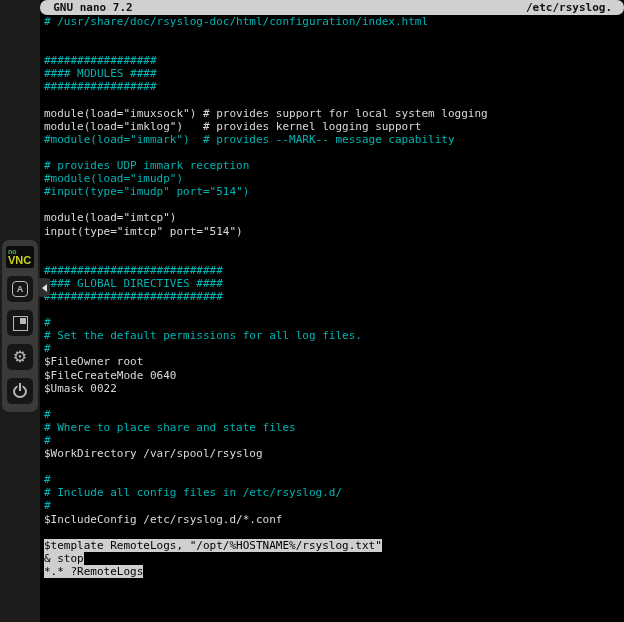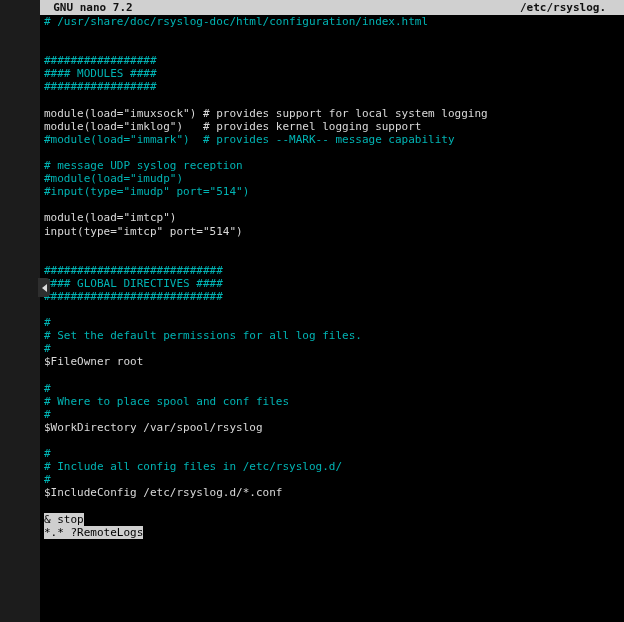--- a/index.html
+++ b/index.html
@@ -5,21 +5,21 @@
   * { margin:0; padding:0; box-sizing:border-box; }
   html,body { width:624px; height:622px; }
   body { background:#111; font-family:"DejaVu Sans Mono", monospace; overflow:hidden; }
 
   .stage { position:relative; width:624px; height:622px; background:var(--page_bg,#1c1c1c); overflow:hidden; }
 
   
   .terminal { position:absolute; left:40px; top:0; width:584px; height:622px; background:var(--terminal_bg,#000); z-index:1; }
   .titlebar { height:15px; background:var(--header_bg,#d0d0d0); color:var(--header_fg,#111);
               display:flex; justify-content:space-between; align-items:center;
-              font-size:11px; font-weight:bold; white-space:pre; padding-right:18px; }
+              font-size:11px; font-weight:bold; white-space:pre; padding-right:12px;border-radius:7px; }
   .tbody { padding-left:4px; }
   .tl { height:13.1px; line-height:13.1px; font-size:11px; white-space:pre; color:var(--text,#d9d9d9); }
   .tl.comment { color:var(--comment,#00b3b3); }
   .tl.selected .selspan { background:var(--selection_bg,#cfcfcf); color:var(--selection_fg,#000); }
 
   
   .left-strip { position:absolute; left:0; top:0; width:40px; height:622px; background:var(--page_bg,#1c1c1c); z-index:2; }
   .vnc-panel { position:absolute; left:2px; top:240px; width:36px; background:var(--panel_bg,#3a3a3a);
                border-radius:7px; padding:6px 0 8px; display:flex; flex-direction:column; align-items:center; }
   .vnc-logo { width:28px; padding:2px; background:#0c0c0c; border-radius:2px; line-height:1;
@@ -63,51 +63,75 @@
         <div class="tl plain"></div>
         <div class="tl plain"></div>
         <div class="tl comment">#################</div>
         <div class="tl comment">#### MODULES ####</div>
         <div class="tl comment">#################</div>
         <div class="tl plain"></div>
         <div class="tl plain">module(load="imuxsock") # provides support for local system logging</div>
         <div class="tl plain">module(load="imklog")   # provides kernel logging support</div>
         <div class="tl comment">#module(load="immark")  # provides --MARK-- message capability</div>
         <div class="tl plain"></div>
-        <div class="tl comment"># message UDP syslog reception</div>
+        <div class="tl comment"># provides UDP immark reception</div>
         <div class="tl comment">#module(load="imudp")</div>
         <div class="tl comment">#input(type="imudp" port="514")</div>
         <div class="tl plain"></div>
         <div class="tl plain">module(load="imtcp")</div>
         <div class="tl plain">input(type="imtcp" port="514")</div>
         <div class="tl plain"></div>
         <div class="tl plain"></div>
         <div class="tl comment">###########################</div>
         <div class="tl comment">#### GLOBAL DIRECTIVES ####</div>
         <div class="tl comment">###########################</div>
         <div class="tl plain"></div>
         <div class="tl comment">#</div>
         <div class="tl comment"># Set the default permissions for all log files.</div>
         <div class="tl comment">#</div>
         <div class="tl plain">$FileOwner root</div>
+        <div class="tl plain">$FileCreateMode 0640</div>
+        <div class="tl plain">$Umask 0022</div>
         <div class="tl plain"></div>
         <div class="tl comment">#</div>
-        <div class="tl comment"># Where to place spool and conf files</div>
+        <div class="tl comment"># Where to place share and state files</div>
         <div class="tl comment">#</div>
         <div class="tl plain">$WorkDirectory /var/spool/rsyslog</div>
         <div class="tl plain"></div>
         <div class="tl comment">#</div>
         <div class="tl comment"># Include all config files in /etc/rsyslog.d/</div>
         <div class="tl comment">#</div>
         <div class="tl plain">$IncludeConfig /etc/rsyslog.d/*.conf</div>
         <div class="tl plain"></div>
+        <div class="tl selected"><span class="selspan">$template RemoteLogs, "/opt/%HOSTNAME%/rsyslog.txt"</span></div>
         <div class="tl selected"><span class="selspan">&amp; stop</span></div>
         <div class="tl selected"><span class="selspan">*.* ?RemoteLogs</span></div>
       </div>
   </div>
 
   <div class="left-strip">
+    <div class="vnc-panel">
+      <div class="vnc-logo">
+        <span class="logo-no">no</span>
+        <span class="logo-vnc">VNC</span>
+      </div>
+      <div class="btn">
+        <span class="kbd">A</span>
+      </div>
+      <div class="btn">
+        <span class="fs"></span>
+      </div>
+      <div class="btn">
+        <span class="gear">⚙</span>
+      </div>
+      <div class="btn">
+        <span class="pw">
+          <span class="circle"></span>
+          <span class="bar"></span>
+        </span>
+      </div>
+    </div>
     <div class="vnc-handle">
       <span class="arrow-left"></span>
     </div>
   </div>
 
 </div>
 
 </body></html>

